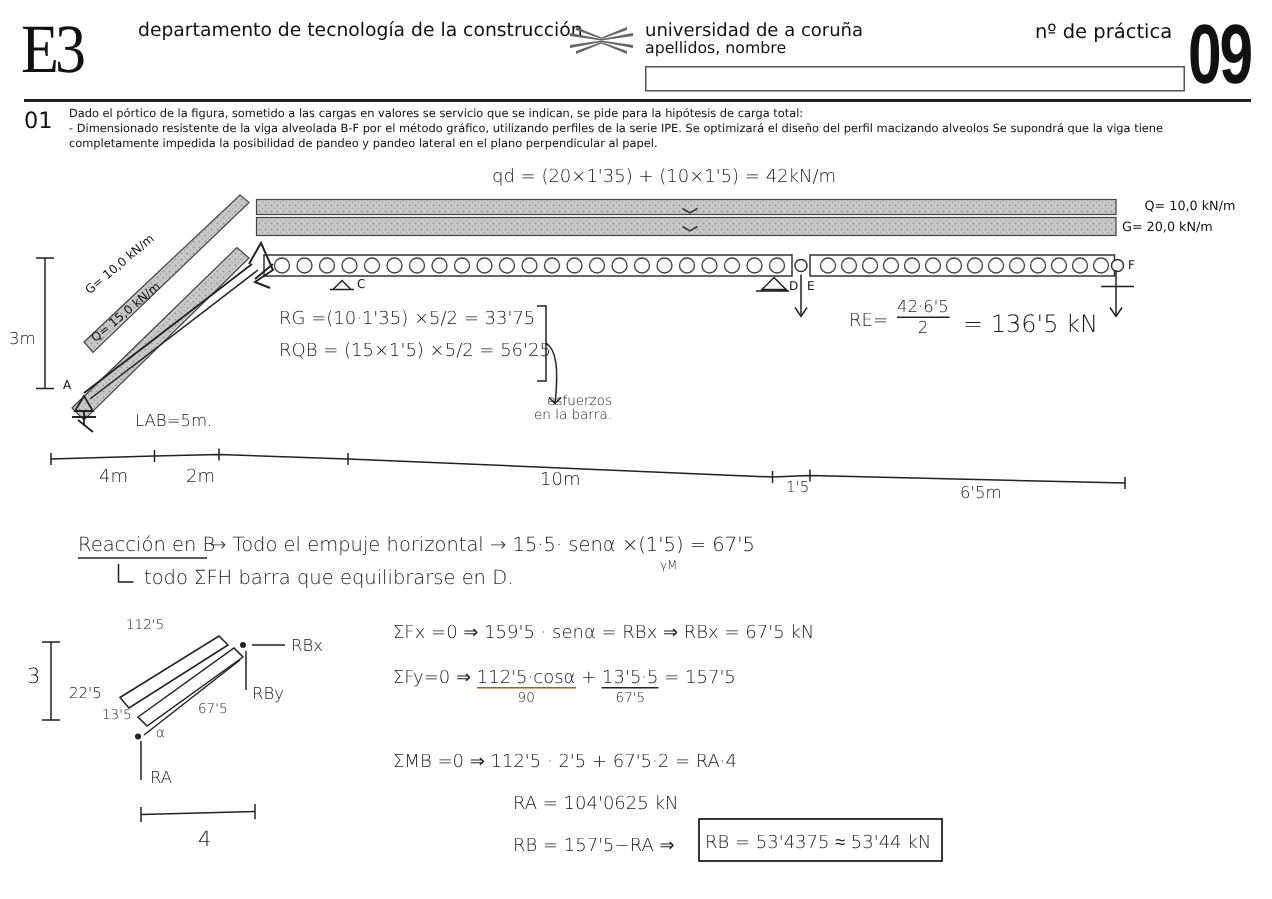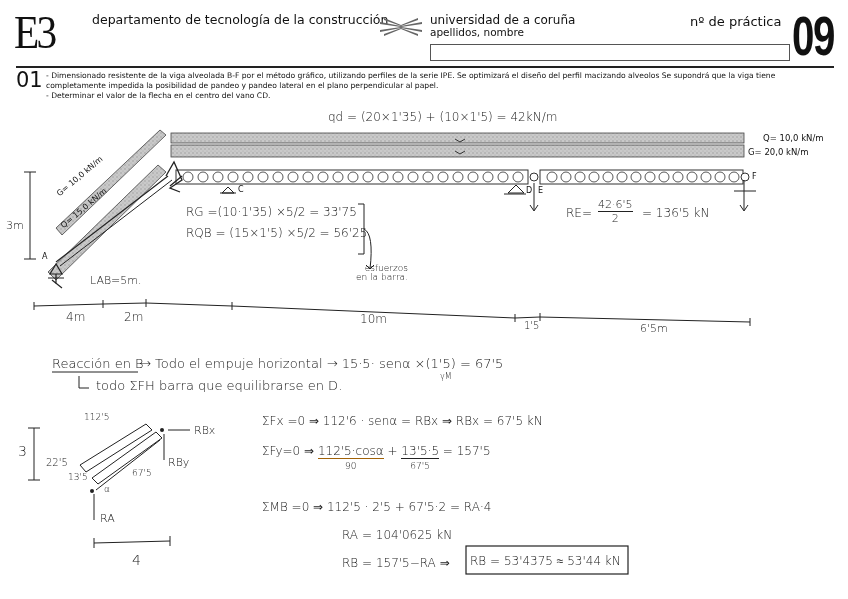--- a/index.html
+++ b/index.html
@@ -8,21 +8,21 @@
   .logo{left:14px;top:10px;font-family:"Liberation Serif",serif;font-size:46px;line-height:46px;letter-spacing:-3px;font-weight:300;transform:scaleX(0.9);transform-origin:left;}
   .dept{left:92px;top:14px;font-size:12.5px;line-height:12px;}
   .dept .l2{font-size:10.5px;}
   .uni-logo{left:380px;top:16px;width:42px;height:22px;}
   .uni{left:430px;top:14px;font-size:12px;line-height:12px;}
   .uni .l2{font-size:10.5px;}
   .namebox{left:430px;top:44px;width:358px;height:15px;border:1px solid #555;}
   .pract-label{left:690px;top:14px;font-size:13px;}
   .pract-num{left:792px;top:8px;font-family:"Liberation Sans",sans-serif;font-size:56px;line-height:56px;font-weight:bold;letter-spacing:-2px;transform:scaleX(0.72);transform-origin:left;}
   .rule{left:16px;top:66px;width:818px;height:2px;background:#222;}
-  .qnum{left:16px;top:71px;font-size:21px;line-height:18px;}
+  .qnum{left:16px;top:71px;font-size:15px;line-height:18px;}
   .stmt{left:46px;top:71px;width:780px;font-size:7.6px;line-height:10px;}
   .hand{font-family:"DejaVu Sans",sans-serif;font-weight:300;color:#1a1a1a;}
   .load-lbl{font-size:8.5px;left:748px;}
 </style>
 </head>
 <body>
 
 <div class="abs logo">E3</div>
 <div class="abs dept">
   <div>departamento de tecnología de la construcción</div>
@@ -39,22 +39,22 @@
   <div>universidad de a coruña</div>
   <div class="l2">apellidos, nombre</div>
 </div>
 <div class="abs namebox"></div>
 <div class="abs pract-label">nº de práctica</div>
 <div class="abs pract-num">09</div>
 <div class="abs rule"></div>
 
 <div class="abs qnum">01</div>
 <div class="abs stmt">
+  <div>Dado el pórtico de la figura, sometido a las cargas en valores se servicio que se indican, se pide para la hipótesis de carga total:</div>
   <div>- Dimensionado resistente de la viga alveolada B-F por el método gráfico, utilizando perfiles de la serie IPE. Se optimizará el diseño del perfil macizando alveolos Se supondrá que la viga tiene completamente impedida la posibilidad de pandeo y pandeo lateral en el plano perpendicular al papel.</div>
-  <div>- Determinar el valor de la flecha en el centro del vano CD.</div>
 </div>
 
 <svg class="abs" style="left:0;top:0" width="848" height="599">
   <defs>
     <pattern id="grain" width="4" height="4" patternUnits="userSpaceOnUse">
       <rect width="4" height="4" fill="#c9c9c9"></rect>
       <circle cx="1" cy="1" r="0.7" fill="#999"></circle>
       <circle cx="3" cy="3" r="0.6" fill="#aaa"></circle>
     </pattern>
   </defs>
@@ -180,39 +180,39 @@
 <div class="abs hand" style="left:356px;top:264px;font-size:9px;line-height:9px;text-align:right">
   <div>esfuerzos</div>
   <div>en la barra.</div>
 </div>
 <div class="abs hand" style="left:90px;top:274px;font-size:11px">LAB=5m.</div>
 <div class="abs hand" style="left:566px;top:206px;font-size:12px">RE=</div>
 <div class="abs hand" style="left:598px;top:198px;font-size:11px;text-align:center;line-height:13px">
   <div style="border-bottom:1px solid #222">42·6'5</div>
   <div>2</div>
 </div>
-<div class="abs hand" style="left:642px;top:206px;font-size:12px">= 136'5 kN</div>
+<div class="abs hand" style="left:642px;top:206px;font-size:16px">= 136'5 kN</div>
 
 <div class="abs hand" style="left:52px;top:356px;font-size:13px">Reacción en B</div>
 <div class="abs hand" style="left:140px;top:356px;font-size:13px">→ Todo el empuje horizontal → 15·5· senα ×(1'5) = 67'5</div>
 <div class="abs hand" style="left:440px;top:372px;font-size:8px">γM</div>
 <div class="abs hand" style="left:96px;top:378px;font-size:13px">todo ΣFH barra que equilibrarse en D.</div>
 
 <div class="abs hand" style="left:18px;top:443px;font-size:14px">3</div>
 <div class="abs hand" style="left:132px;top:552px;font-size:14px">4</div>
 <div class="abs hand" style="left:84px;top:412px;font-size:9px">112'5</div>
 <div class="abs hand" style="left:46px;top:457px;font-size:10px">22'5</div>
 <div class="abs hand" style="left:68px;top:472px;font-size:9px">13'5</div>
 <div class="abs hand" style="left:132px;top:468px;font-size:9px">67'5</div>
 <div class="abs hand" style="left:104px;top:484px;font-size:9px">α</div>
 <div class="abs hand" style="left:194px;top:424px;font-size:11px">RBx</div>
 <div class="abs hand" style="left:168px;top:456px;font-size:11px">RBy</div>
 <div class="abs hand" style="left:100px;top:512px;font-size:11px">RA</div>
 
-<div class="abs hand" style="left:262px;top:414px;font-size:12px">ΣFx =0 ⇒ 112'6 · senα = RBx ⇒ RBx = 67'5 kN</div>
+<div class="abs hand" style="left:262px;top:414px;font-size:12px">ΣFx =0 ⇒ 159'5 · senα = RBx ⇒ RBx = 67'5 kN</div>
 <div class="abs hand" style="left:262px;top:444px;font-size:12px">
   <span>ΣFy=0 ⇒</span>
   <span style="display:inline-block;text-align:center;vertical-align:top;line-height:14px">
     <span style="display:block;border-bottom:1px solid #a16207">112'5·cosα</span>
     <span style="display:block;font-size:9px">90</span>
   </span>
   <span>+</span>
   <span style="display:inline-block;text-align:center;vertical-align:top;line-height:14px">
     <span style="display:block;border-bottom:1px solid #222">13'5·5</span>
     <span style="display:block;font-size:9px">67'5</span>

